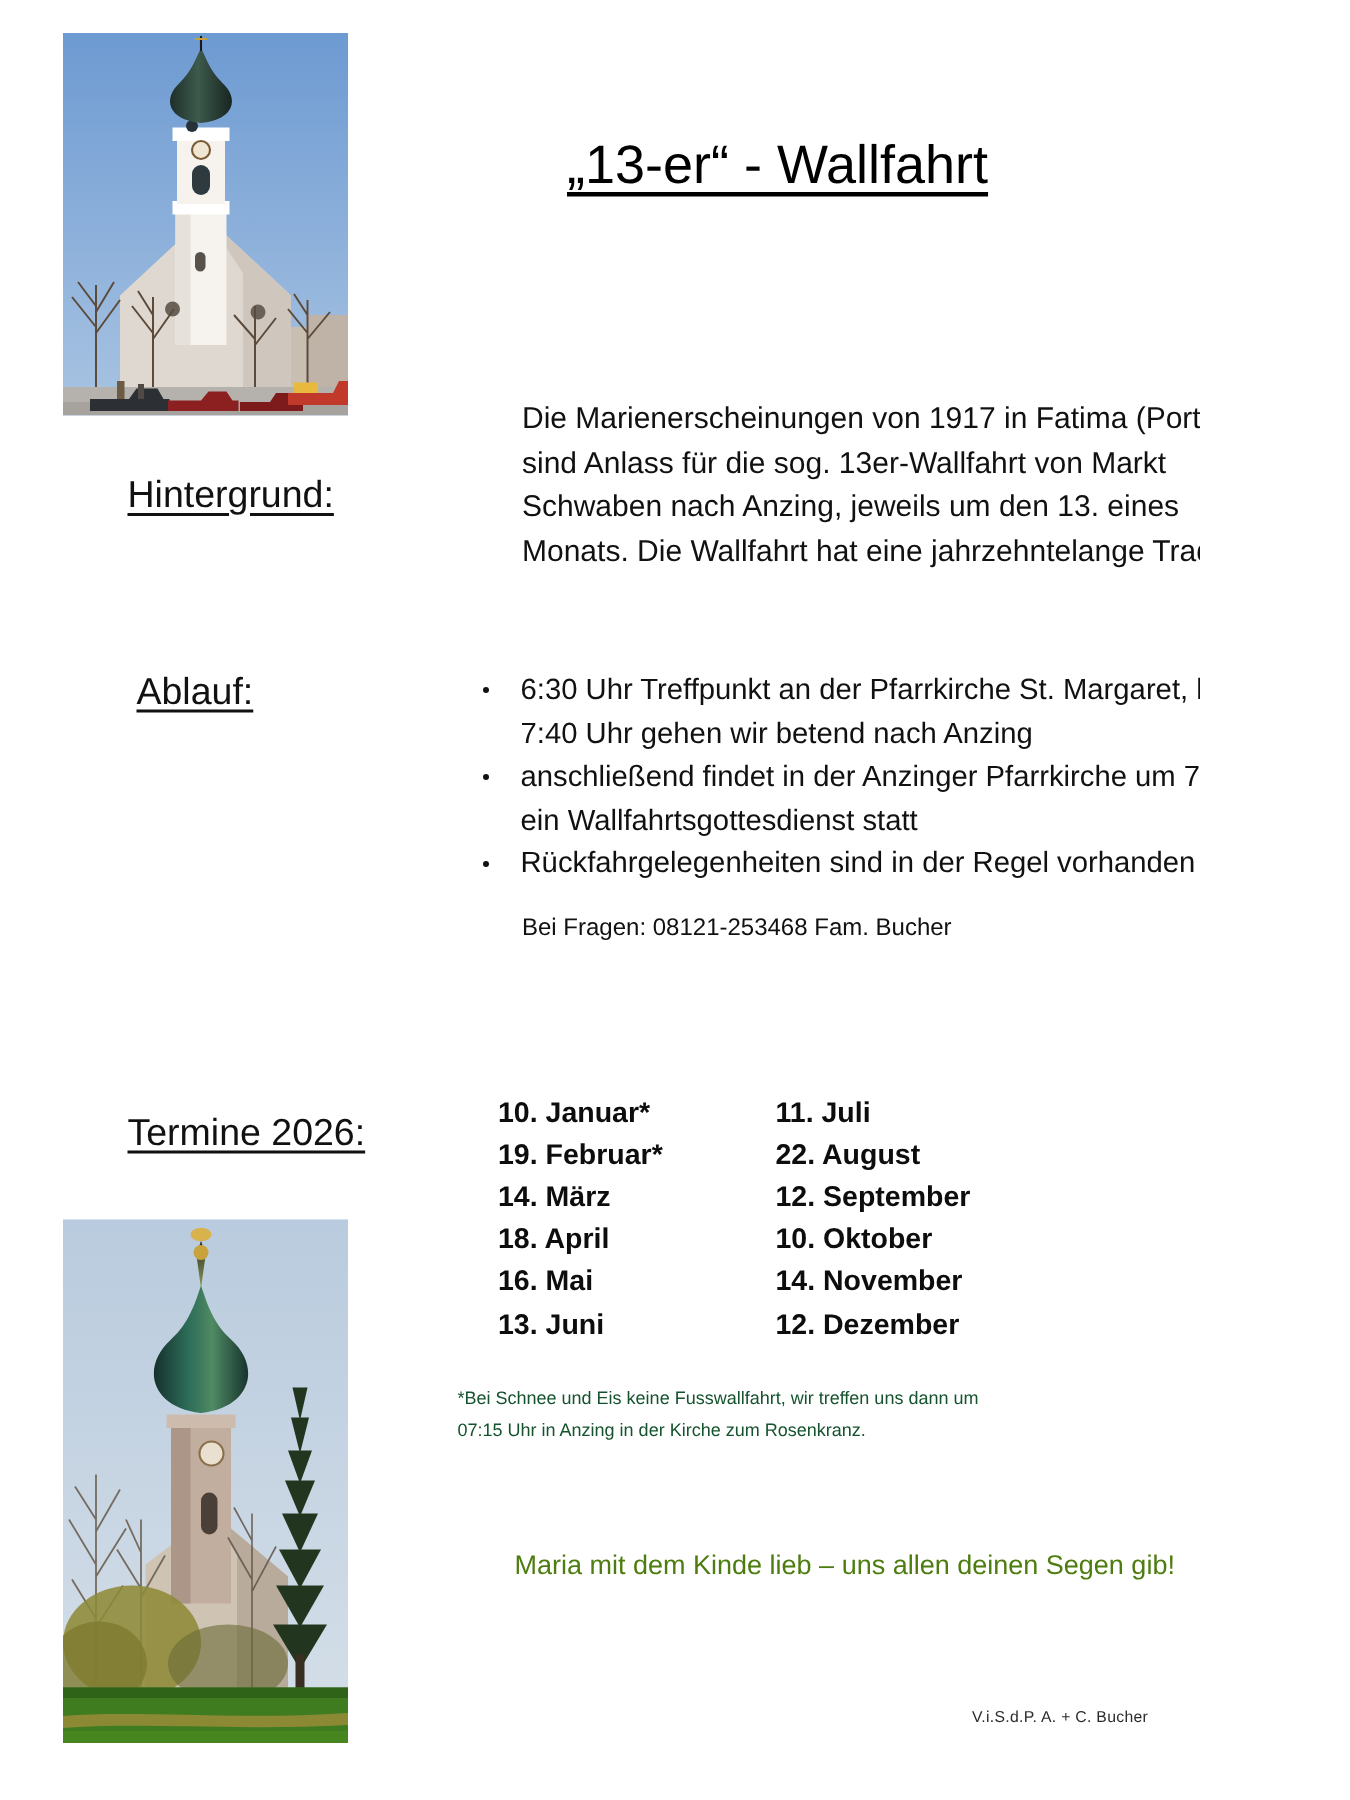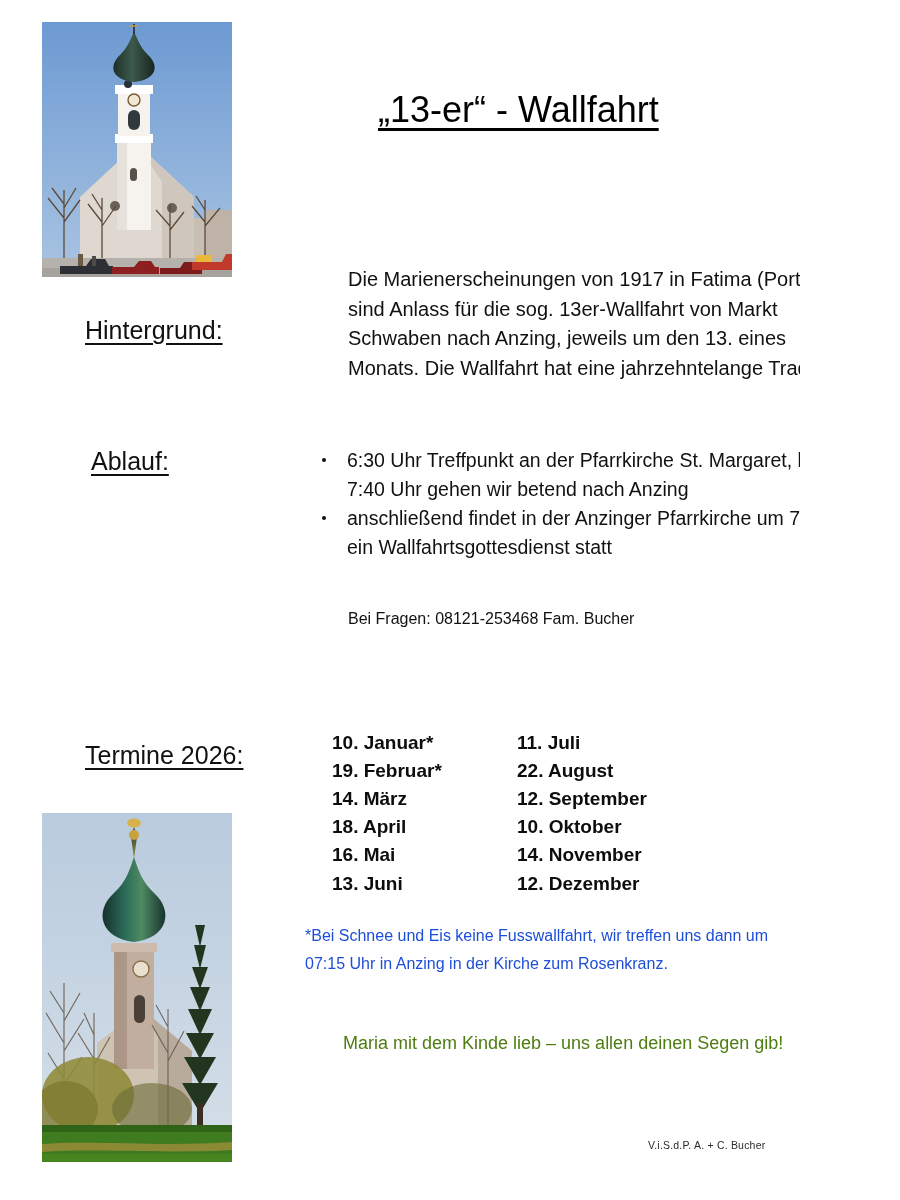--- a/index.html
+++ b/index.html
@@ -114,23 +114,23 @@
     color: #0d0d0d;
     white-space: nowrap;
     margin-left: 27px;
   }
 
   #dates-note {
     position: absolute;
     left: 305px;
     top: 922px;
     width: 530px;
-    font-size: 16px;
+    font-size: 12px;
     line-height: 1.72;
-    color: #1d4ed8;
+    color: #14532d;
   }
 
   
   #closing-verse {
     position: absolute;
     left: 343px;
     top: 1031px;
     width: 500px;
     font-size: 18px;
     line-height: 1.42;
@@ -222,20 +222,24 @@
   <div class="heading-left" style="left:63px; top:447px;">Ablauf:</div>
 
   <ul id="ablauf-list">
     <li>
       <span class="dot"></span>
       <span>6:30 Uhr Treffpunkt an der Pfarrkirche St. Margaret, bis ca. 7:40 Uhr gehen wir betend nach Anzing</span>
     </li>
     <li>
       <span class="dot"></span>
       <span>anschließend findet in der Anzinger Pfarrkirche um 7:35 Uhr ein Wallfahrtsgottesdienst statt</span>
+    </li>
+    <li>
+      <span class="dot"></span>
+      <span>Rückfahrgelegenheiten sind in der Regel vorhanden</span>
     </li>
   </ul>
 
   <div id="contact-line">Bei Fragen: 08121-253468 Fam. Bucher</div>
 
   <div class="heading-left" style="left:57px; top:741px;">Termine 2026:</div>
 
   <div id="dates-grid">
     <div class="date-cell">10. Januar*</div>
     <div class="date-cell">11. Juli</div>

